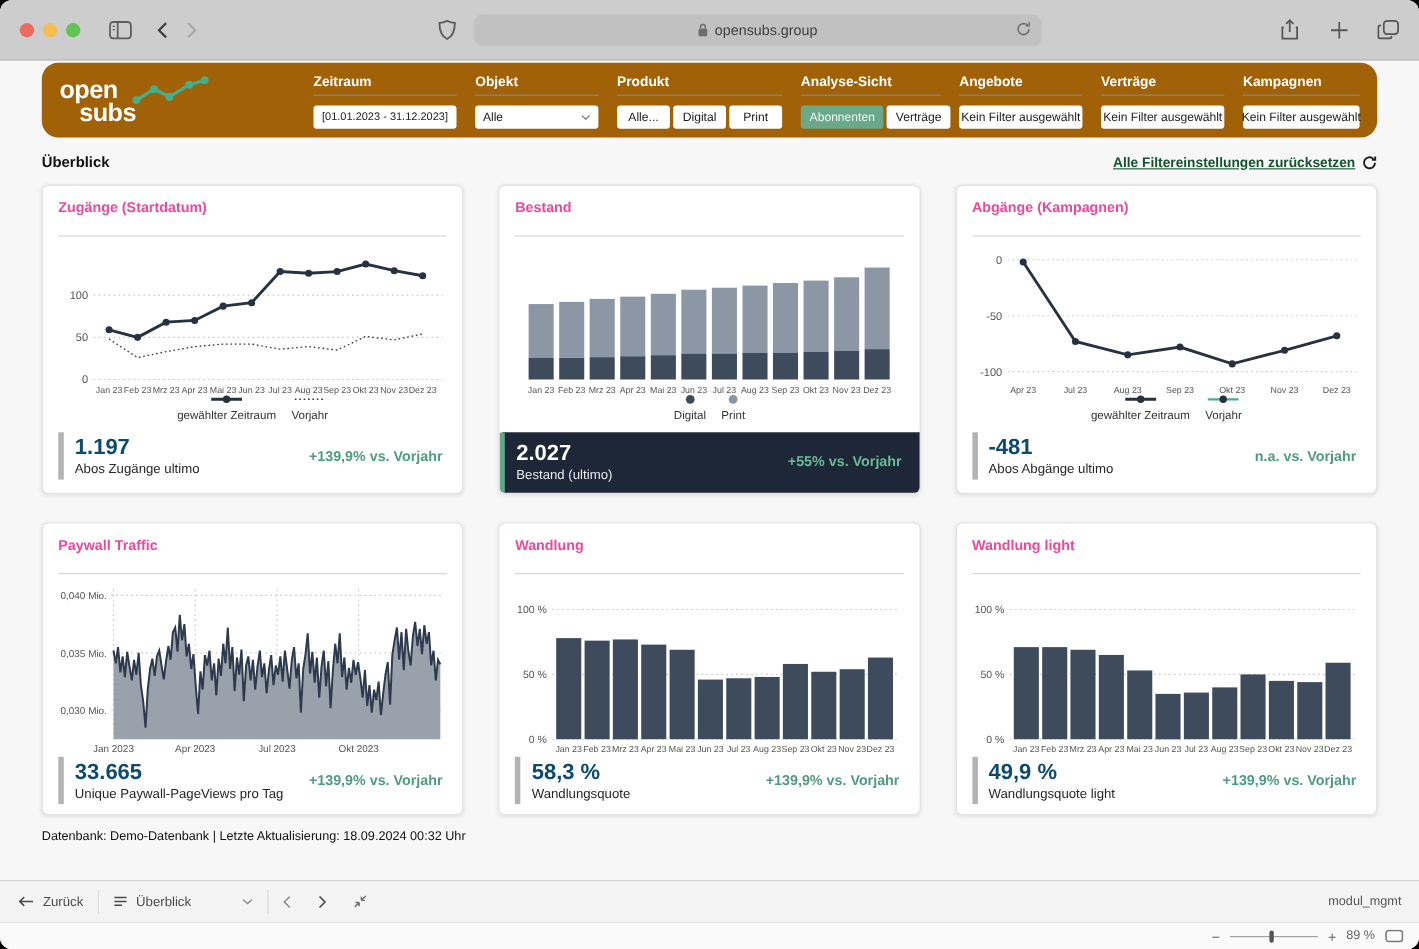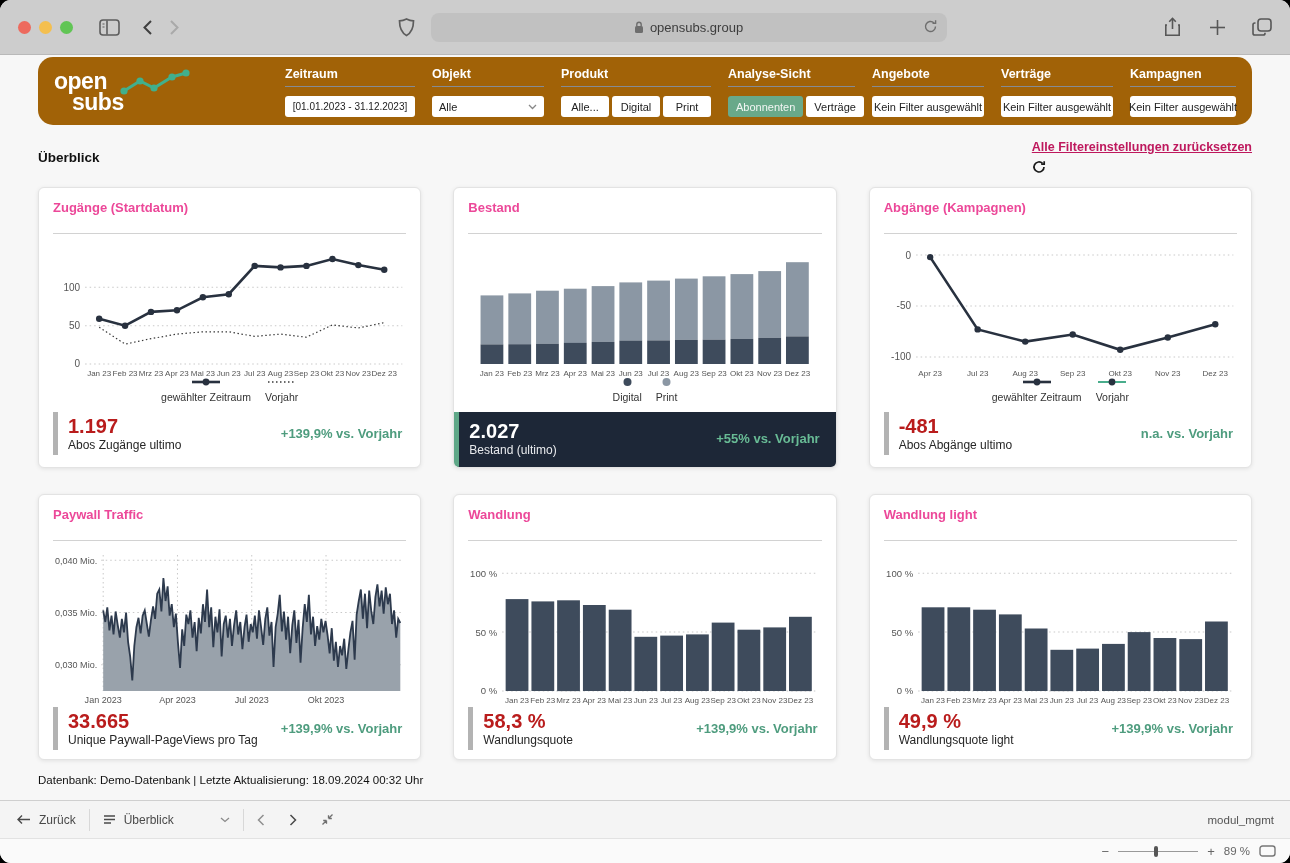--- a/index.html
+++ b/index.html
@@ -28,31 +28,31 @@
   .hlabel{font-size:12.5px;font-weight:bold;border-bottom:1px solid #858b94;padding-bottom:5px;margin-bottom:9px;white-space:nowrap;}
   .hrow{display:flex;gap:3px;}
   .hbtn{background:#fff;color:#222;font-size:11px;border:none;border-radius:3px;height:21px;display:inline-flex;align-items:center;justify-content:center;padding:0 8px;white-space:nowrap;flex:1;font-family:inherit;cursor:default;}
   .hbtn.green{background:#69a98a;color:#f2f6f4;}
   .hinput{width:100%;height:21px;background:#fff;border:none;border-radius:3px;font-size:10px;text-align:center;color:#222;font-family:inherit;}
   .hselect{height:21px;background:#fff;border-radius:3px;display:flex;align-items:center;justify-content:space-between;padding:0 7px;font-size:11px;color:#222;}
 
   
   .pagehead{display:flex;align-items:center;margin:15px 38px 13px;}
   .pagetitle{font-size:13.5px;font-weight:bold;color:#111;}
-  .resetlink{margin-left:auto;font-size:12.5px;font-weight:bold;text-decoration:underline;color:#be185d;display:flex;gap:6px;cursor:pointer;flex-direction:column;}
+  .resetlink{margin-left:auto;font-size:12.5px;font-weight:bold;text-decoration:underline;color:#14532d;display:flex;align-items:center;gap:6px;cursor:pointer;}
 
   
   .cards{display:grid;grid-template-columns:repeat(3,1fr);grid-template-rows:281px 266px;gap:26px 32px;margin:0 38px;}
   .card{background:#fff;border:1px solid #e3e3e3;border-radius:6px;box-shadow:0 1px 4px rgba(0,0,0,.09);padding:12px 14px;display:flex;flex-direction:column;}
   .card-title{font-size:13px;font-weight:bold;color:#ec4899;border-bottom:1px solid #d2d2d2;padding-bottom:18px;margin-bottom:6px;}
   .chart{flex:none;}
   .legend{display:flex;justify-content:center;align-items:center;gap:14px;font-size:10.5px;color:#333;height:20px;}
   .lg-item{display:inline-flex;align-items:center;gap:4px;flex-direction:column;}
   .kpi{margin-top:auto;display:flex;align-items:center;border-left:5px solid #b3b3b3;padding:3px 4px 3px 10px;}
-  .kpi .num{font-size:20px;font-weight:bold;color:#b91c1c;line-height:1.15;}
+  .kpi .num{font-size:20px;font-weight:bold;color:#0c4a6e;line-height:1.15;}
   .kpi .lbl{font-size:12px;color:#262626;}
   .kpi .delta{margin-left:auto;font-size:13px;font-weight:bold;color:#4e9c7e;white-space:nowrap;}
   .card.dark-footer .kpi{background:#1d2737;border-left-color:#5fa888;margin:auto -14px -12px;padding:8px 16px 10px 10px;border-radius:0 0 5px 5px;}
   .card.dark-footer .num{color:#fff;}
   .card.dark-footer .lbl{color:#e8eaed;}
   .card.dark-footer .delta{color:#68bb95;}
 
   .footnote{margin:14px 38px 0;font-size:11.5px;color:#111;}
 
   

